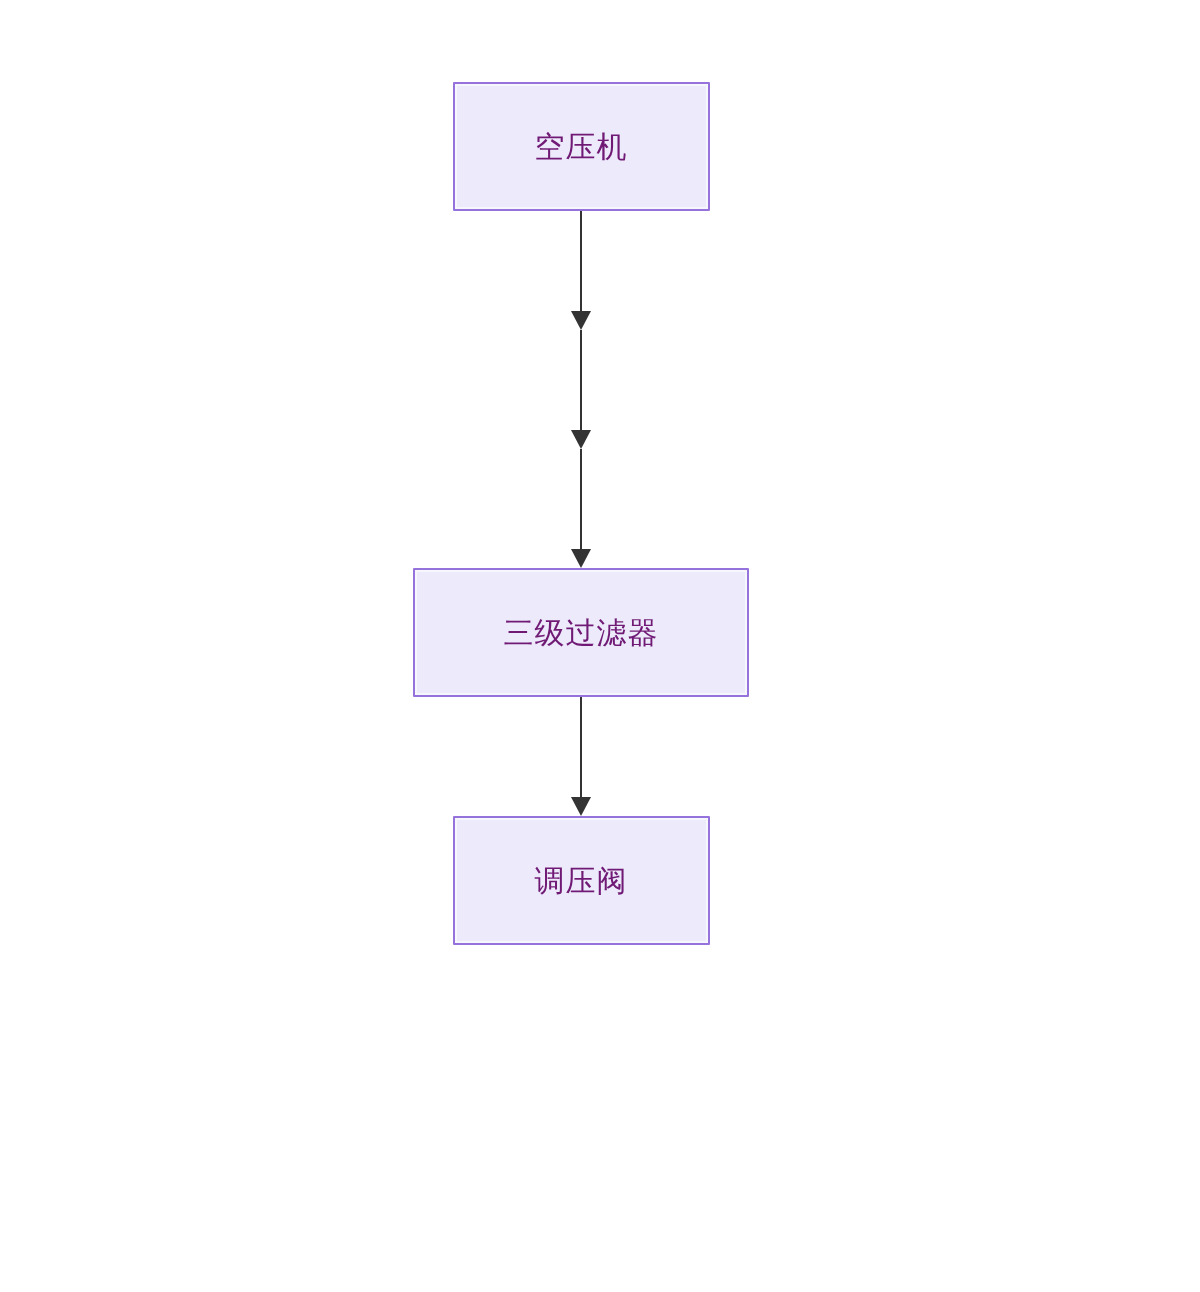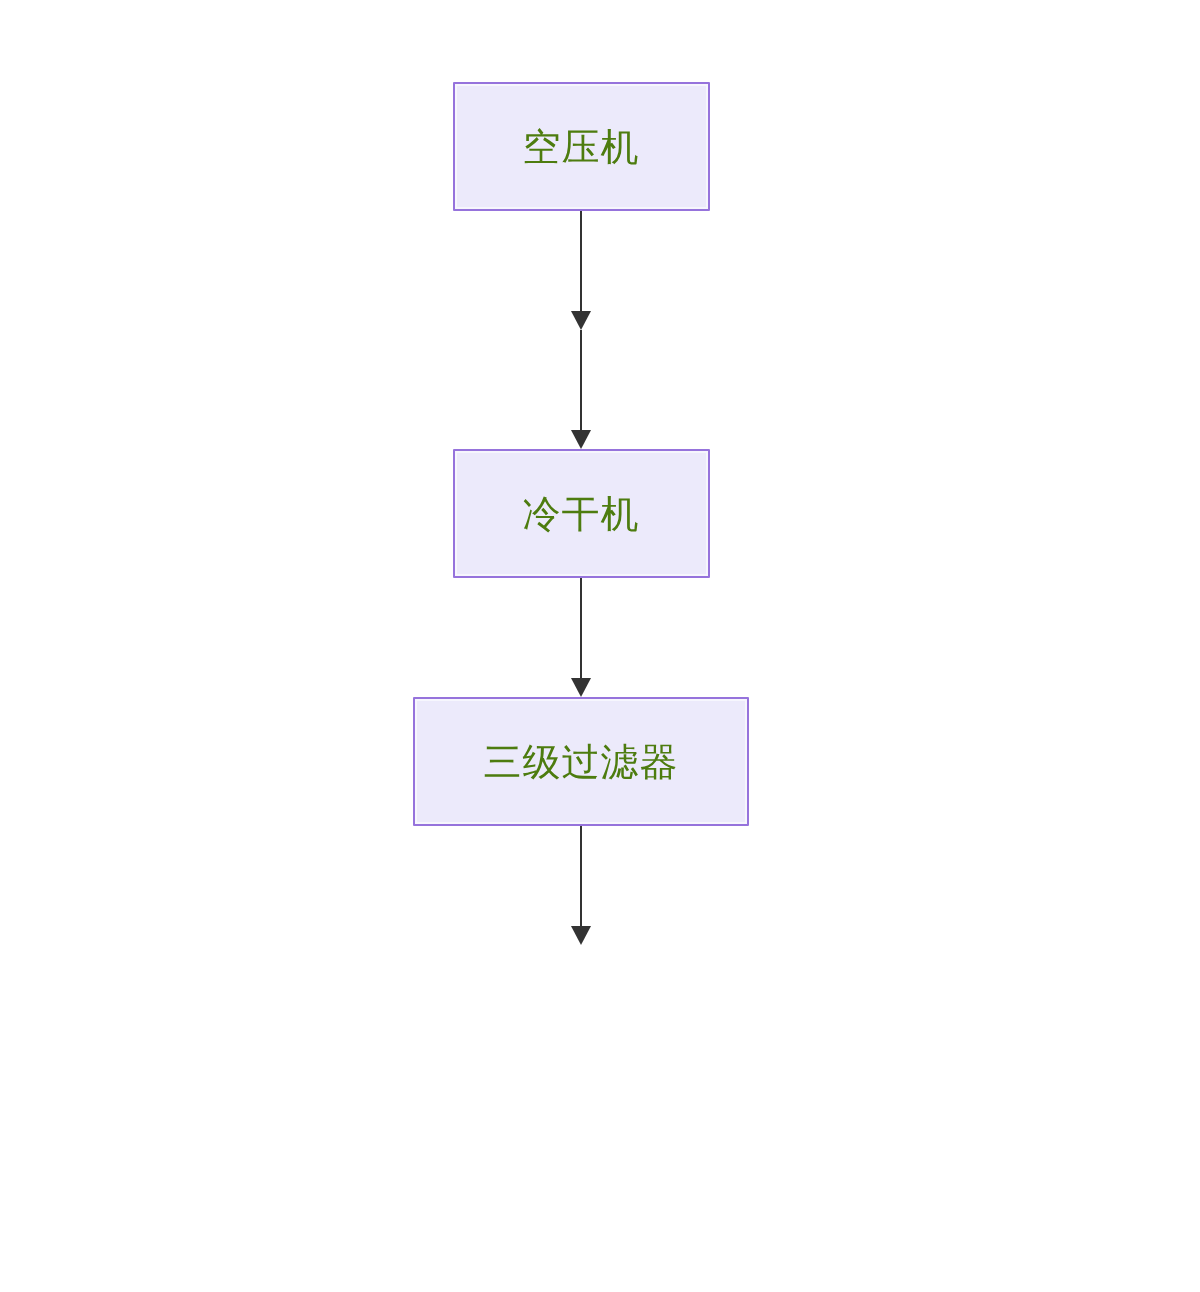--- a/index.html
+++ b/index.html
@@ -34,22 +34,22 @@
     border-radius: 1px;
     display: flex;
     align-items: center;
     justify-content: center;
   }
   .node.wide {
     width: 336px;
     text-align: right;
   }
   .node-label {
-    color: #4d7c0f;
-    font-size: 38px;
+    color: #701a75;
+    font-size: 30px;
     line-height: 1;
     letter-spacing: 1px;
     white-space: nowrap;
   }
   .connector {
     display: block;
   }
   .connector line {
     stroke: #333333;
     stroke-width: 2;
@@ -72,33 +72,33 @@
       <line x1="12" y1="0" x2="12" y2="100"></line>
       <polygon points="2,100 22,100 12,119"></polygon>
     </svg>
 
 
     <svg class="connector" width="24" height="119" viewBox="0 0 24 119" aria-hidden="true">
       <line x1="12" y1="0" x2="12" y2="100"></line>
       <polygon points="2,100 22,100 12,119"></polygon>
     </svg>
 
-    <div class="node">
-      <span class="node-label">冷干机</span>
-    </div>
 
     <svg class="connector" width="24" height="119" viewBox="0 0 24 119" aria-hidden="true">
       <line x1="12" y1="0" x2="12" y2="100"></line>
       <polygon points="2,100 22,100 12,119"></polygon>
     </svg>
 
     <div class="node wide">
       <span class="node-label">三级过滤器</span>
     </div>
 
     <svg class="connector" width="24" height="119" viewBox="0 0 24 119" aria-hidden="true">
       <line x1="12" y1="0" x2="12" y2="100"></line>
       <polygon points="2,100 22,100 12,119"></polygon>
     </svg>
 
+    <div class="node">
+      <span class="node-label">调压阀</span>
+    </div>
 
   </div>
 </div>
 
 </body></html>

